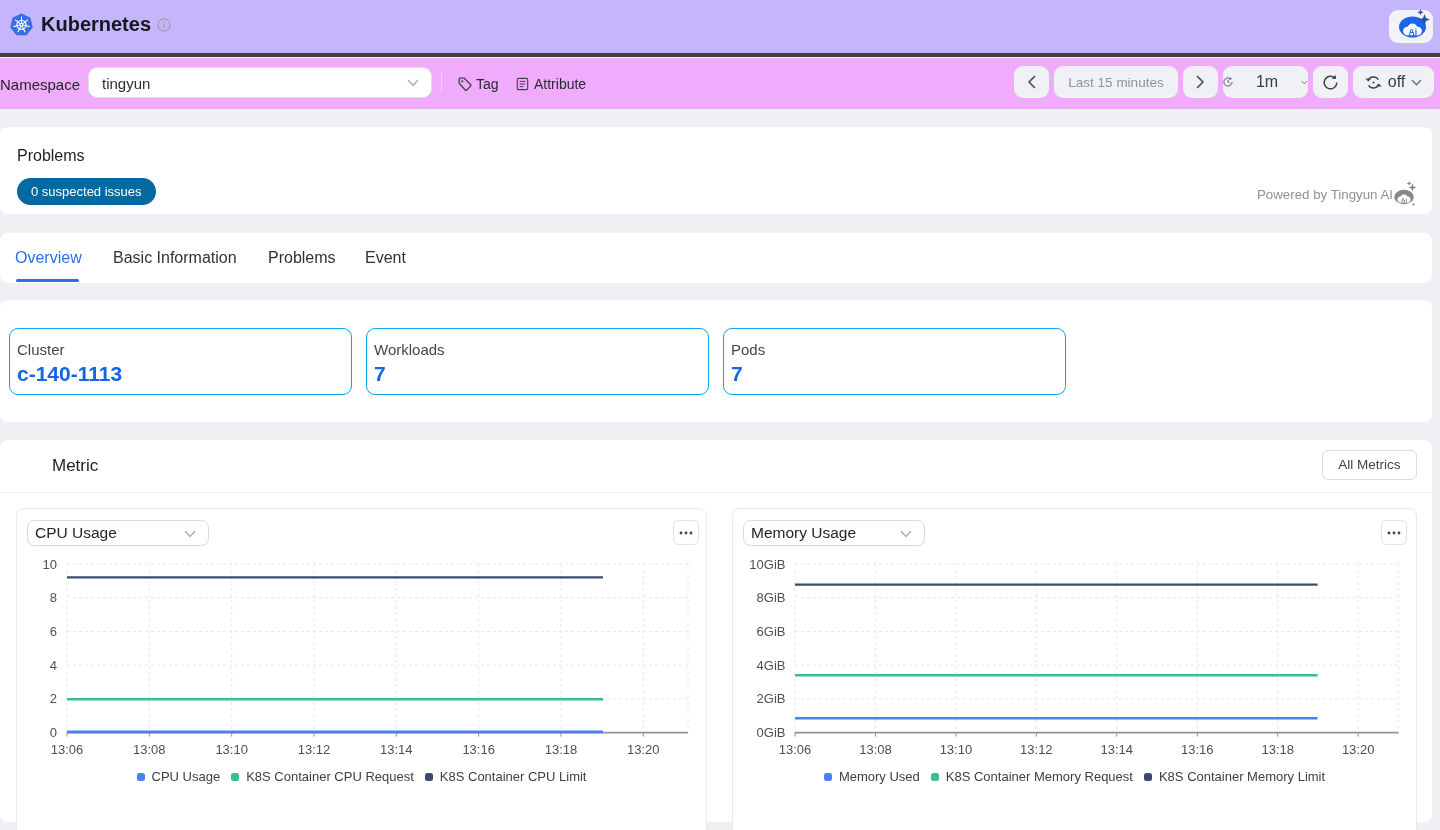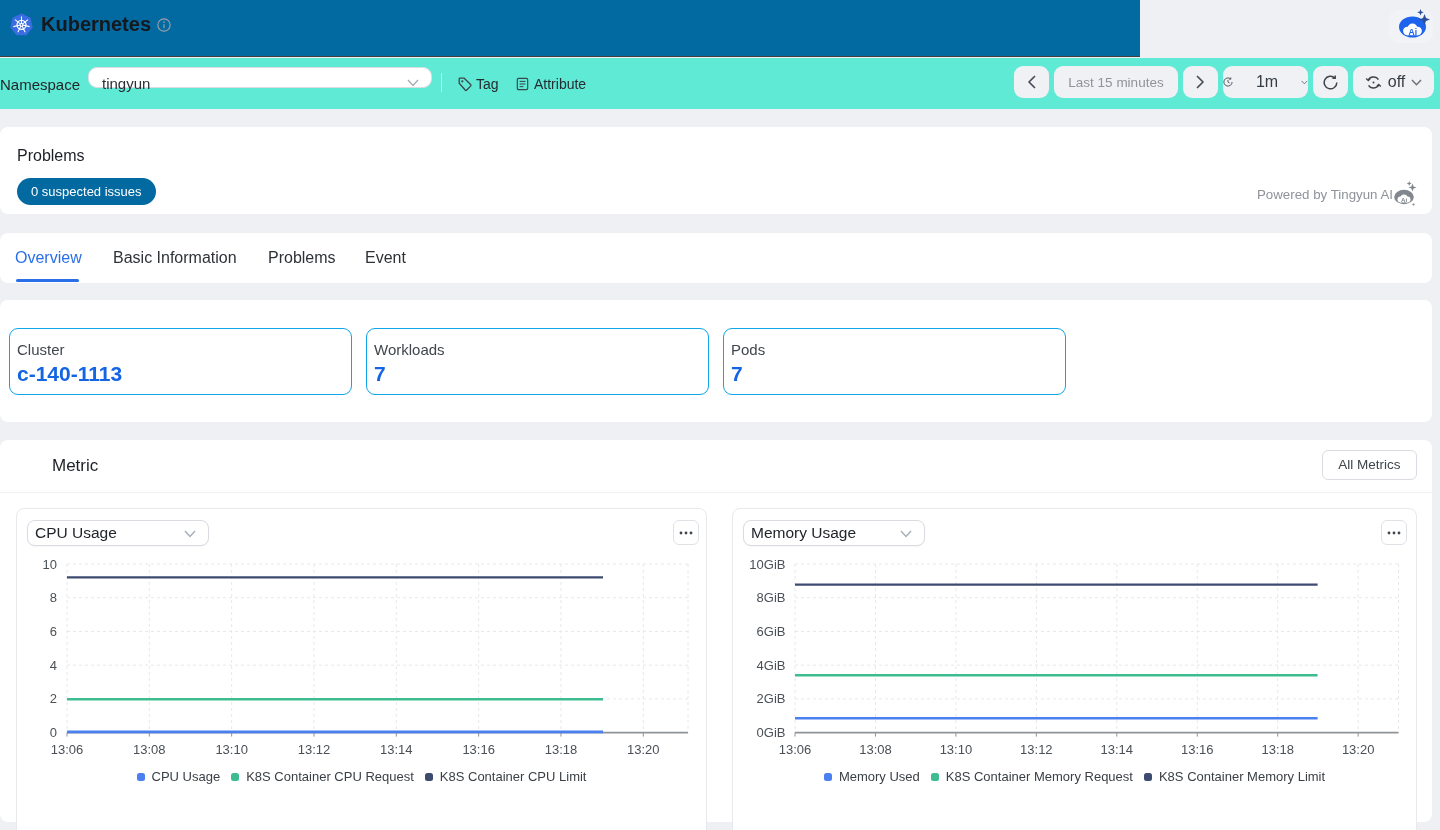--- a/index.html
+++ b/index.html
@@ -1,26 +1,26 @@
 <!DOCTYPE html>
 <html><head>
 <meta charset="utf-8">
 <style>
 *{margin:0;padding:0;box-sizing:border-box;}
 html,body{width:1440px;height:830px;overflow:hidden;background:#eef0f3;font-family:"Liberation Sans",sans-serif;}
 .abs{position:absolute;}
 #page{position:relative;width:1440px;height:830px;}
 
-#header{position:absolute;left:0;top:0;width:1140px;height:57px;background:#0369a1;border-bottom:1px solid #404040;}
+#header{position:absolute;left:0;top:0;width:1440px;height:57px;background:#c4b5fd;border-bottom:4px solid #404040;}
 #title{position:absolute;left:41px;top:13px;font-size:20px;font-weight:bold;color:#15181c;}
 #aibtn{position:absolute;left:1389px;top:10px;width:44px;height:33px;background:#f1f3f7;border-radius:9px;}
 
-#toolbar{position:absolute;left:0;top:58px;width:1440px;height:51px;background:#5eead4;padding-left:12px;}
+#toolbar{position:absolute;left:0;top:58px;width:1440px;height:51px;background:#f0abfc;padding-left:12px;}
 #nslabel{position:absolute;left:0;top:18px;font-size:15px;color:#22262c;}
-#nssel{position:absolute;left:88px;top:9px;width:344px;height:21px;background:#fff;border:1px solid #dadde2;border-radius:9px;}
+#nssel{position:absolute;left:88px;top:9px;width:344px;height:31px;background:#fff;border:1px solid #dadde2;border-radius:9px;}
 #nssel .t{position:absolute;left:13px;top:7px;font-size:15px;color:#2b2f35;}
 #vdiv{position:absolute;left:441px;top:15px;width:1px;height:19px;background:#dcdfe3;}
 .tbtxt{position:absolute;top:18px;font-size:14px;color:#272b31;}
 .rbtn{position:absolute;top:8px;height:32px;background:#eff1f4;border-radius:9px;display:flex;align-items:center;justify-content:center;color:#40454d;}
 
 .card{position:absolute;left:0;width:1432px;background:#fff;border-radius:8px;}
 #probcard{top:127px;height:87px;}
 #probcard .h{position:absolute;left:17px;top:20px;font-size:16px;font-weight:500;color:#1c2026;}
 #badge{position:absolute;left:17px;top:51px;height:27px;border-radius:13.5px;background:#0369a1;color:#fff;font-size:13px;line-height:27px;padding:0 14px;}
 #powered{position:absolute;left:1257px;top:60px;font-size:13.3px;color:#8e9299;}

